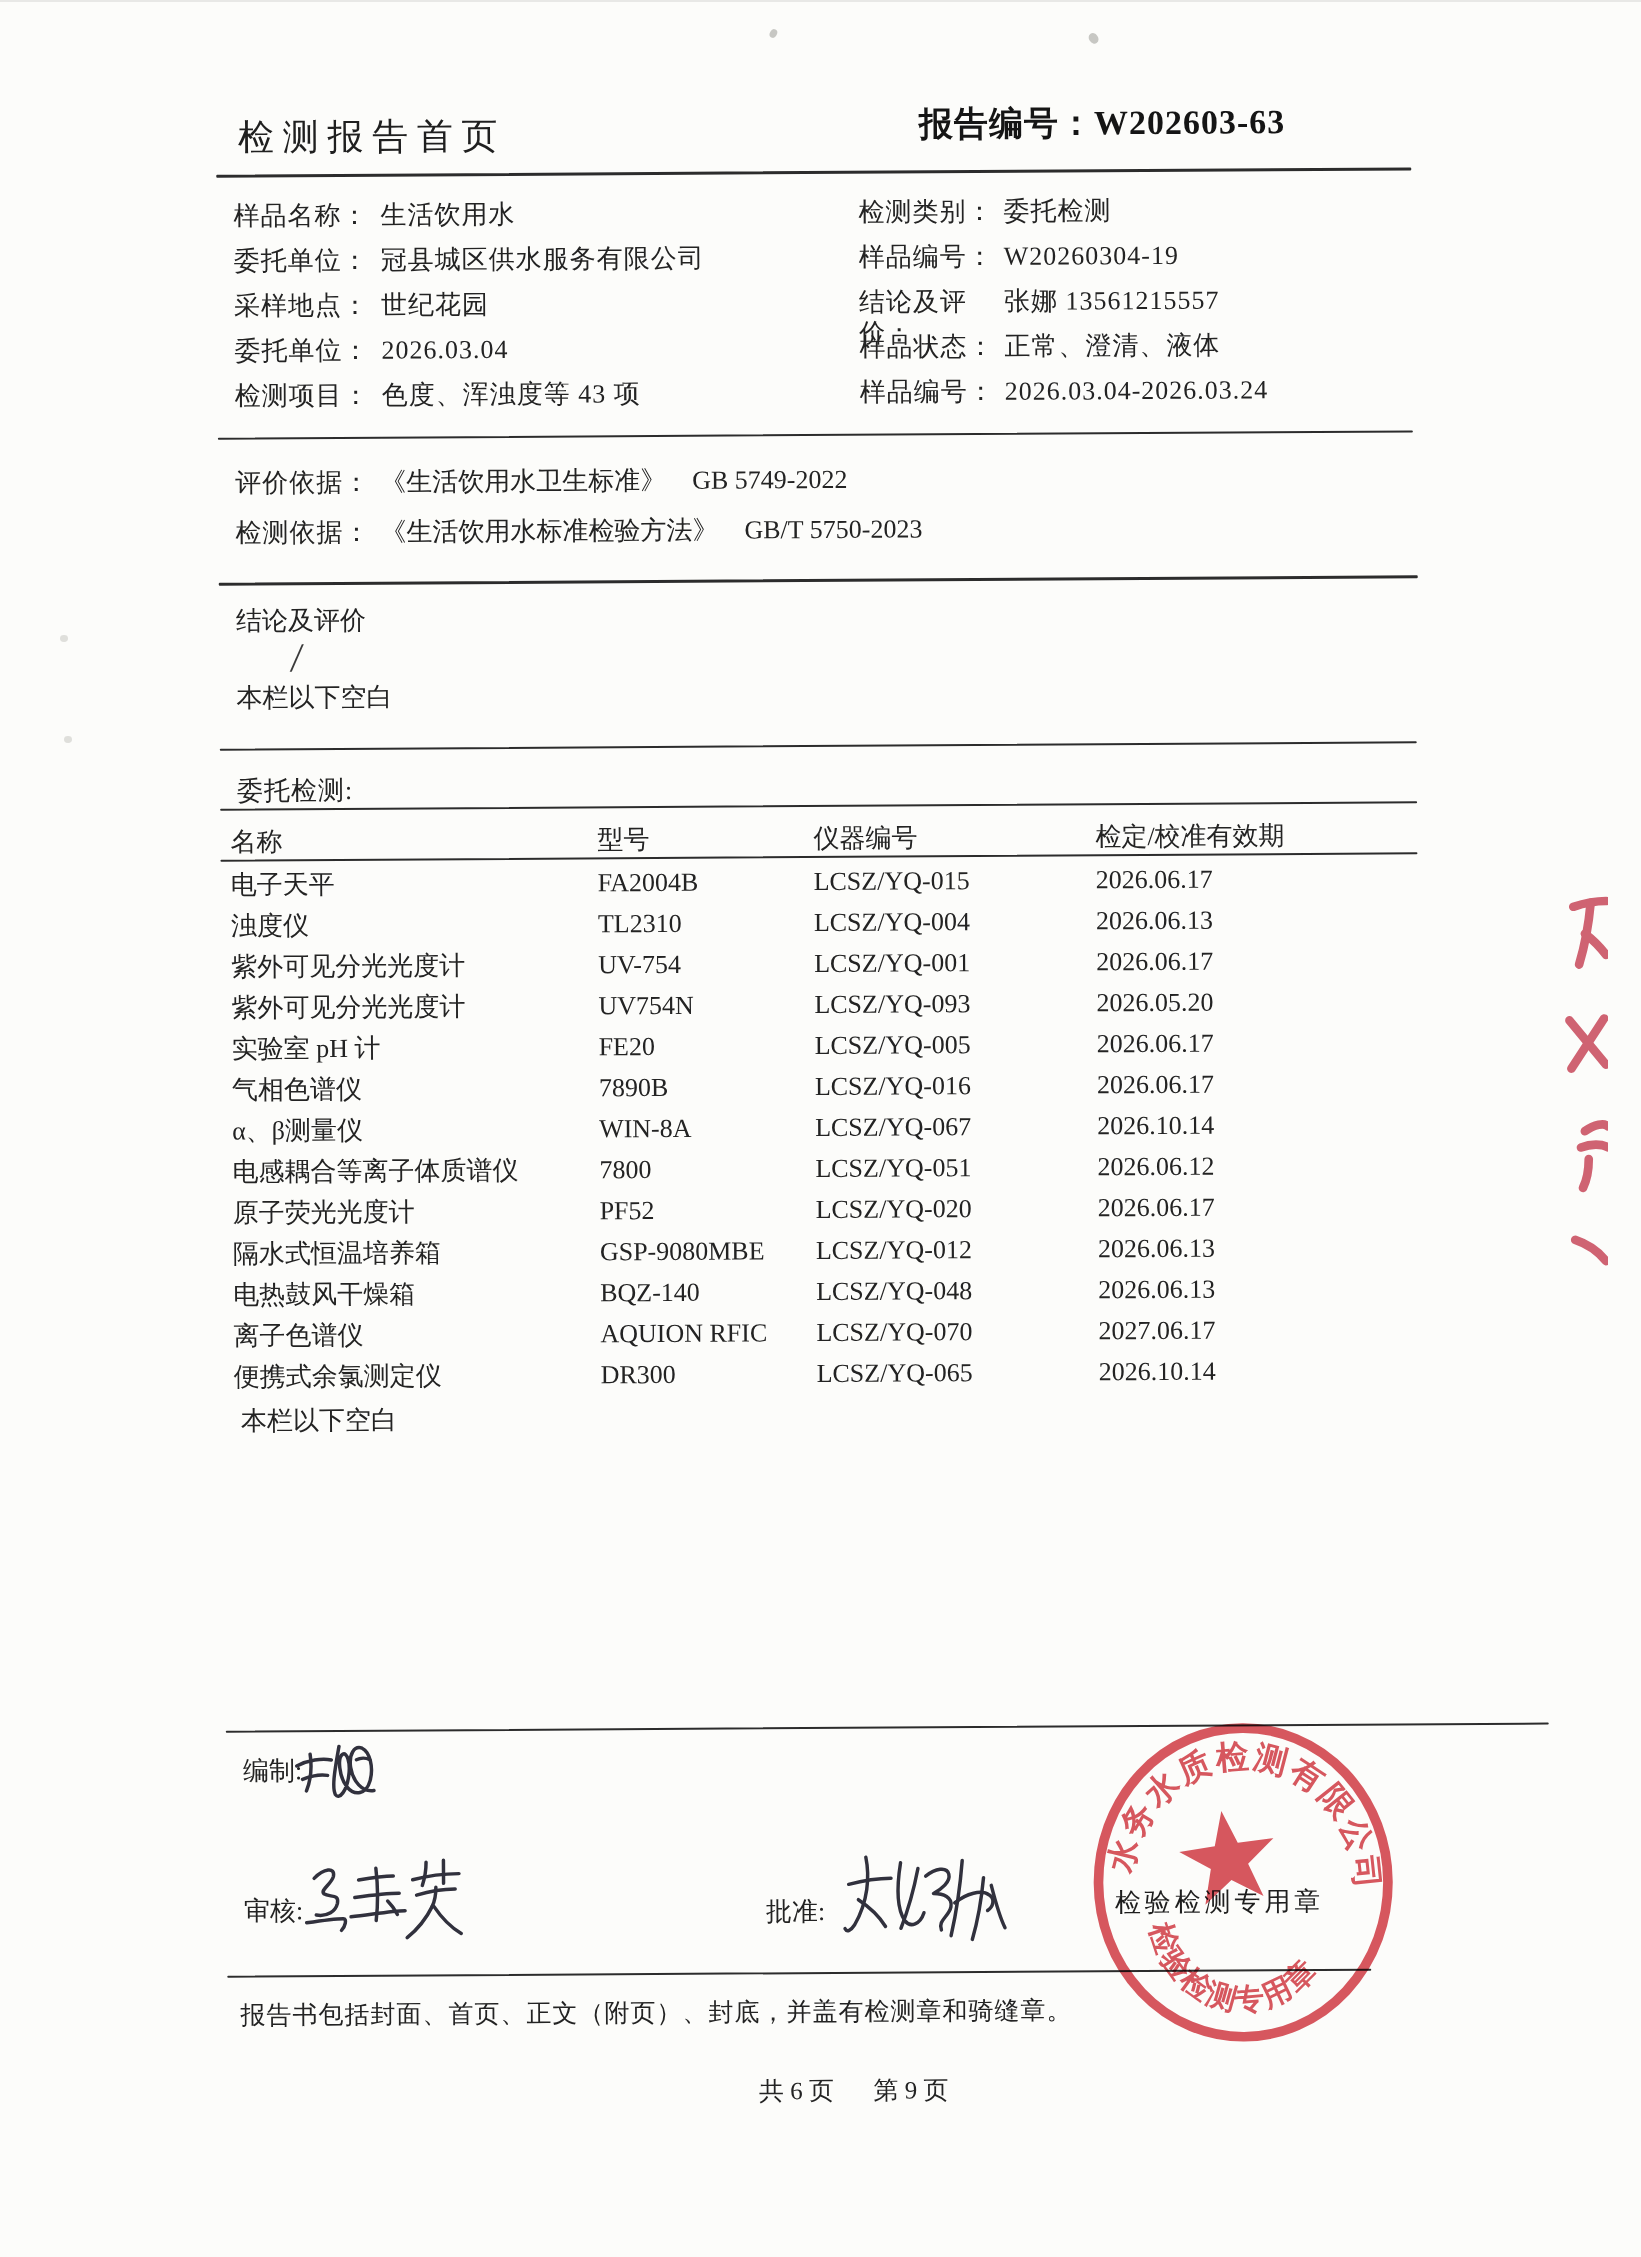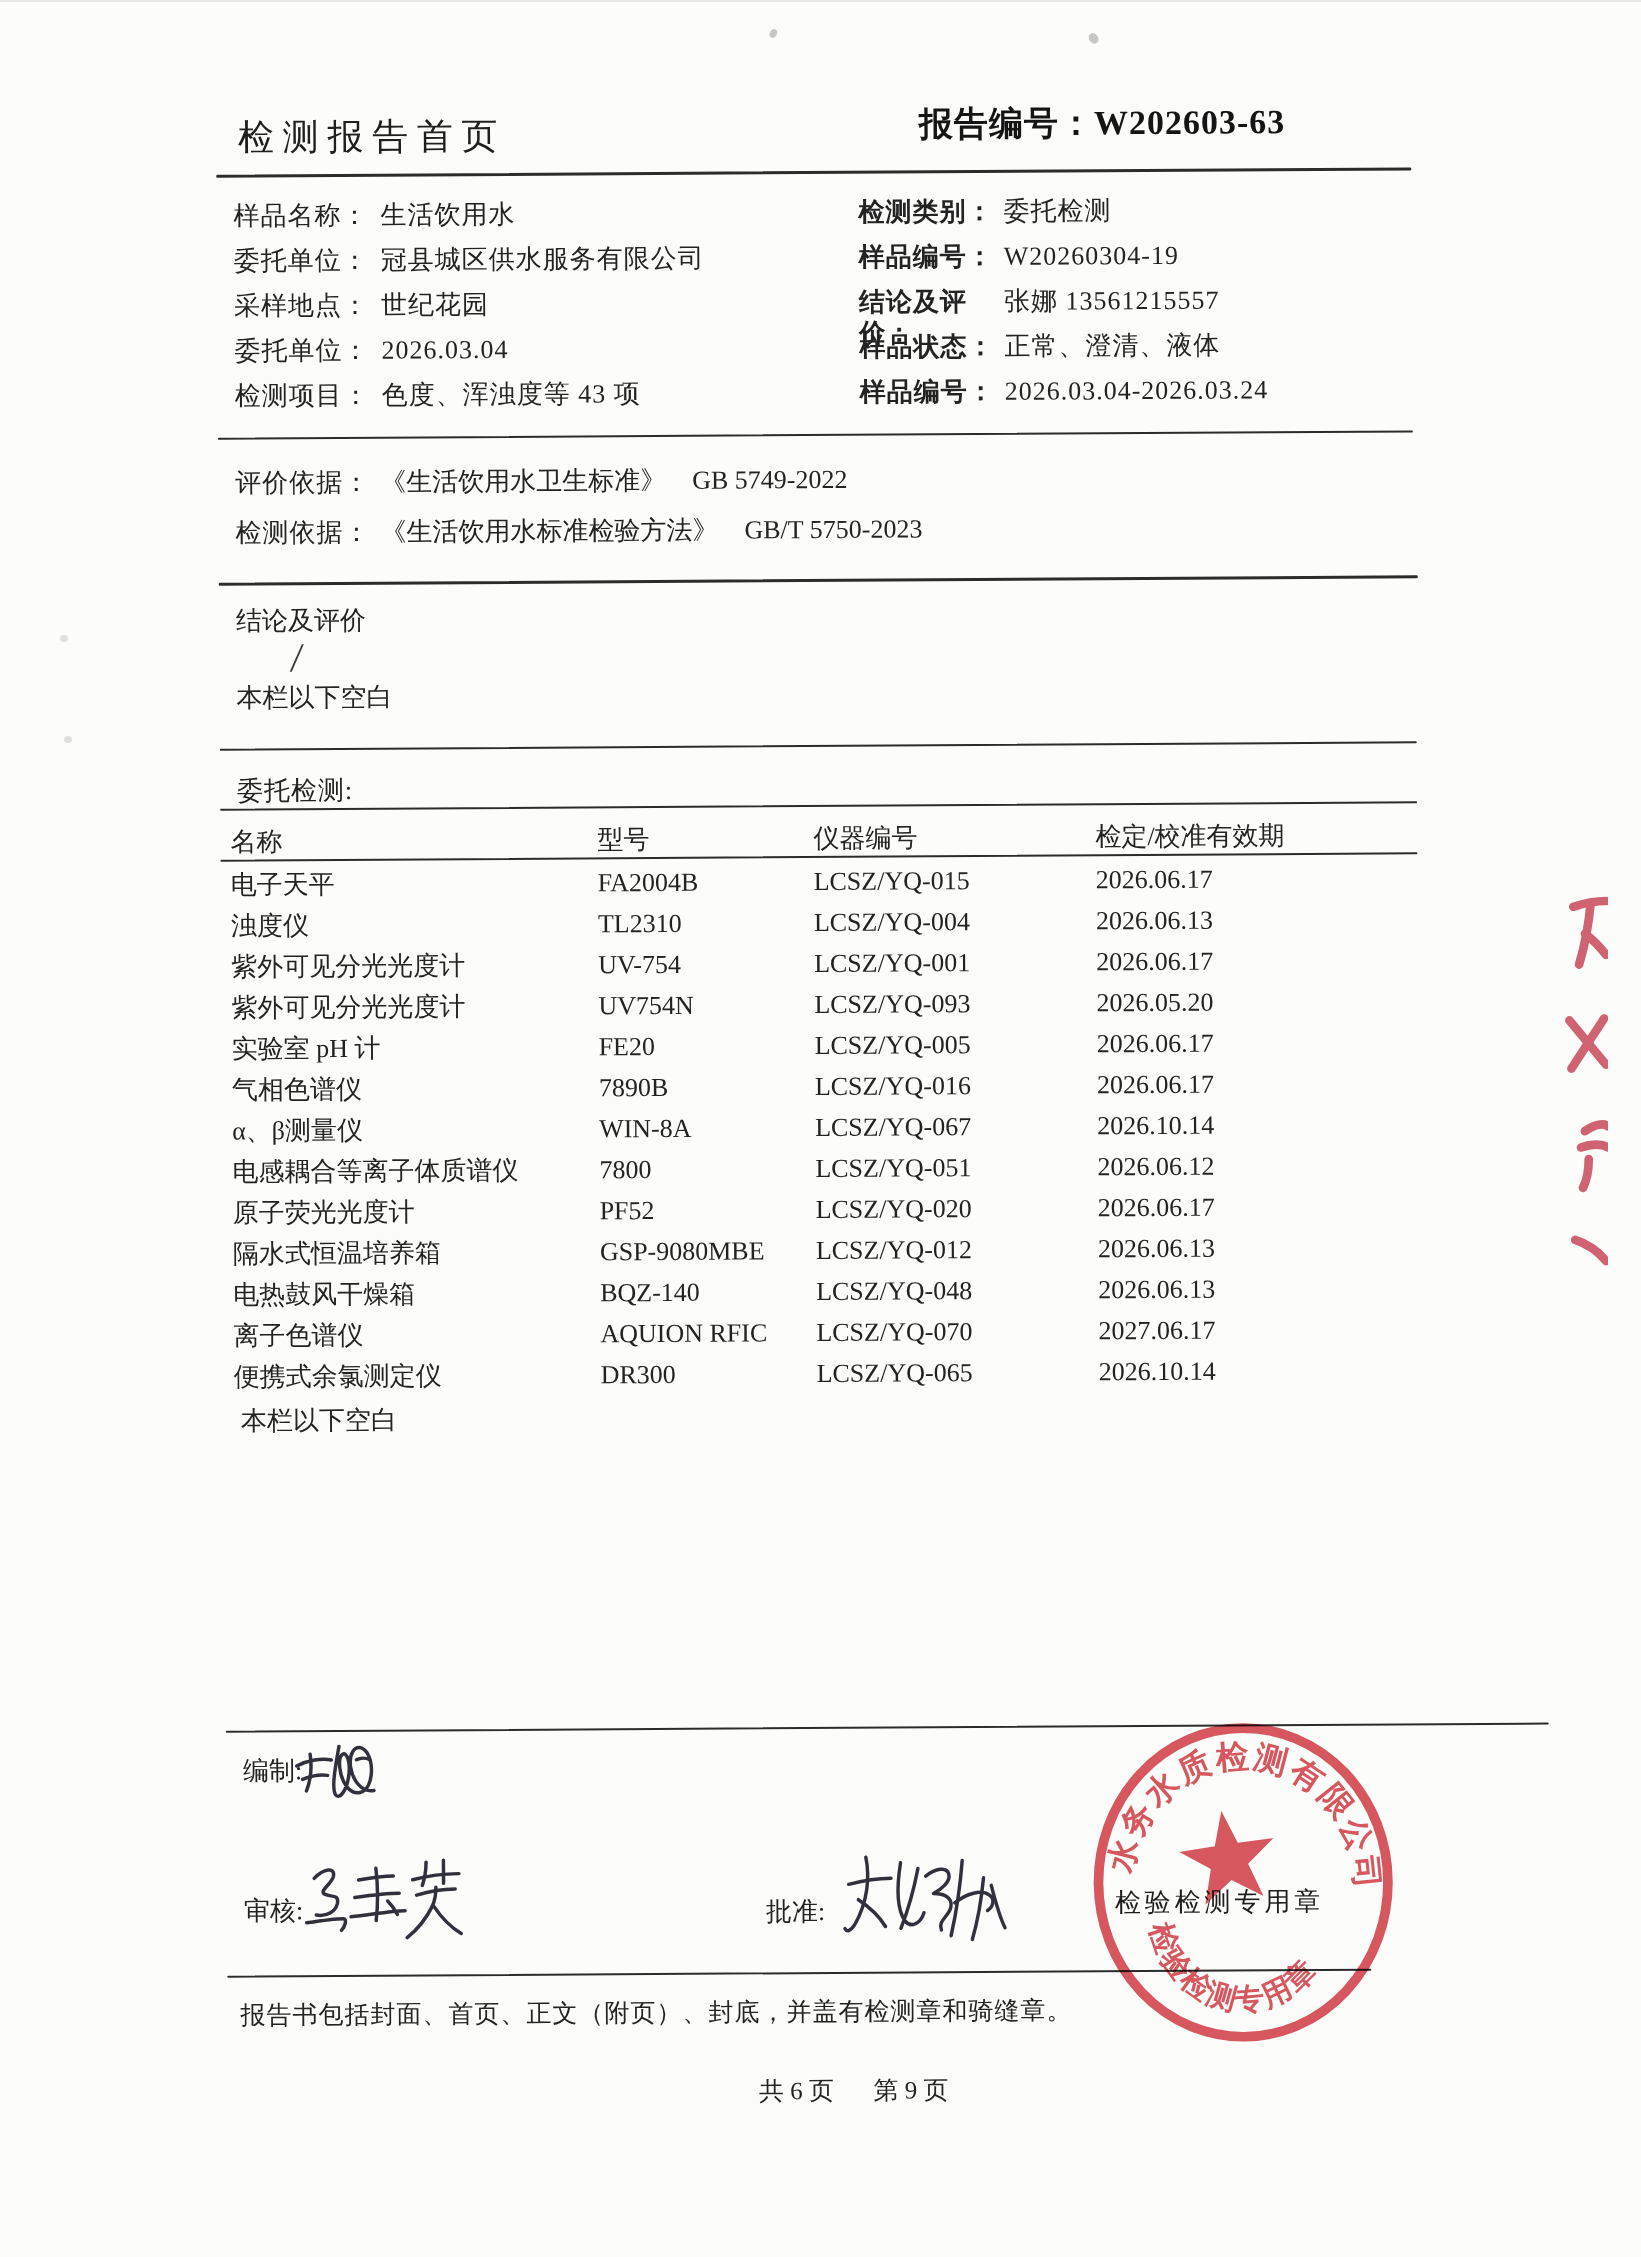--- a/index.html
+++ b/index.html
@@ -20,21 +20,21 @@
   .t26{font-size:25px;line-height:29px;}
 
   
   .doc-title{font-size:36px;letter-spacing:8.7px;font-weight:400;color:#1f1f1f;}
   .report-no{font-size:34px;font-weight:700;letter-spacing:1px;color:#151515;}
 
   
   .info-col .info-row{height:45px;}
   .info-row .lbl{width:147px;letter-spacing:1px;}
   .info-row .val{letter-spacing:1px;}
-  #info-right .lbl{width:145px;font-weight:bold;}
+  #info-right .lbl{width:145px;}
 
   
   .basis-row{height:50px;}
   .basis-row .lbl{width:145px;letter-spacing:1px;}
 
   
   .equip-grid{display:grid;grid-template-columns:367px 216px 282px auto;}
   .equip-rows .equip-grid{height:41px;align-items:center;}
   .equip-head{font-size:26px;}
   .equip-cell{white-space:nowrap;}

